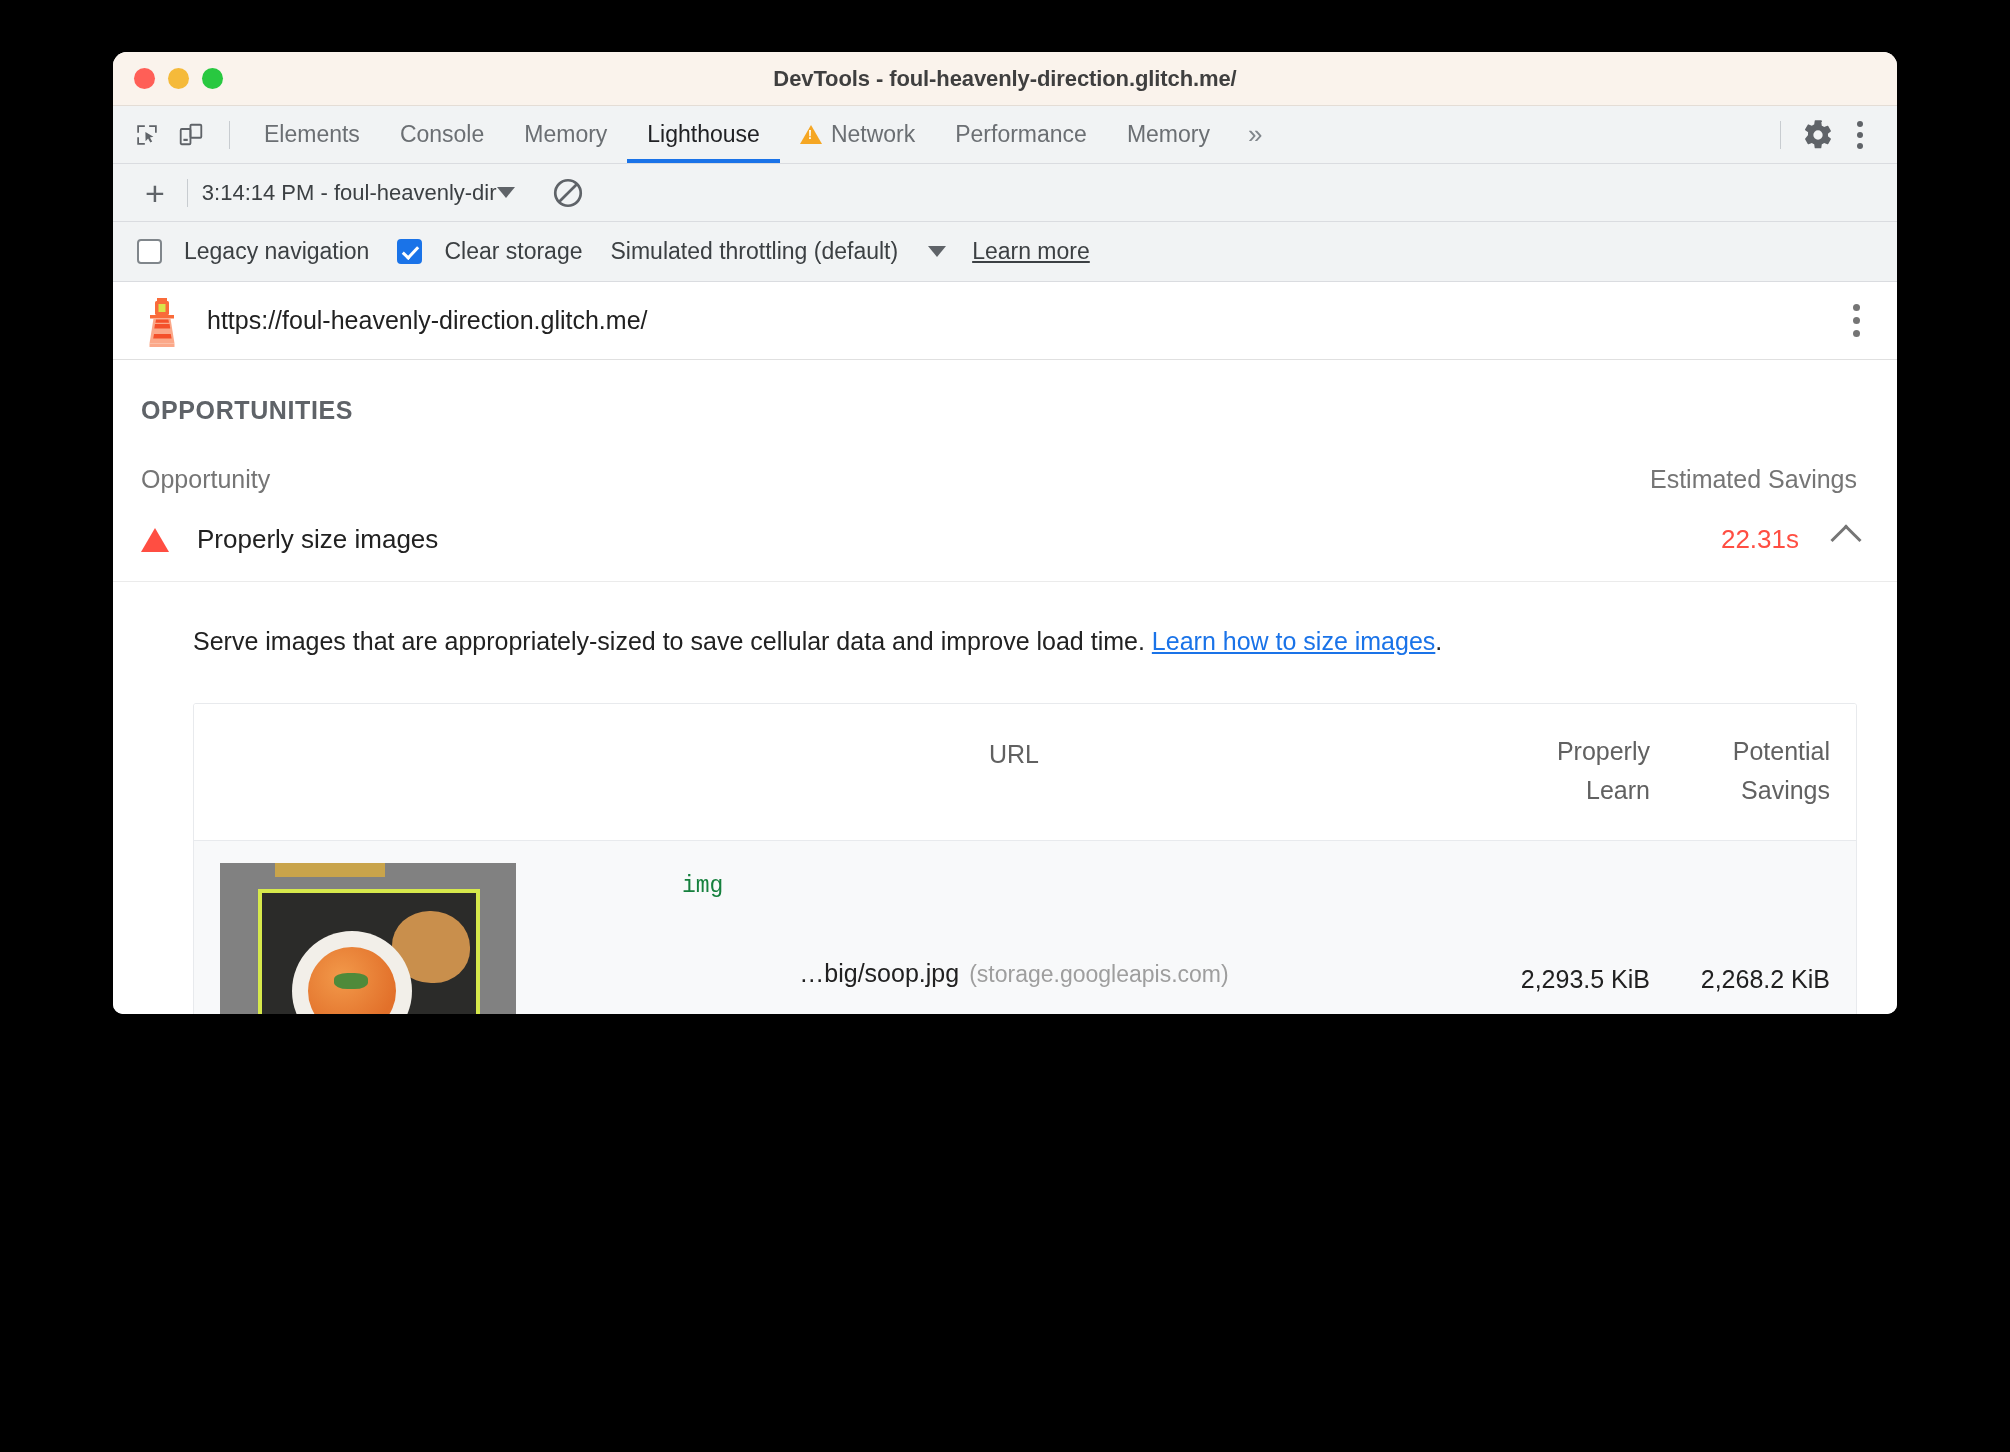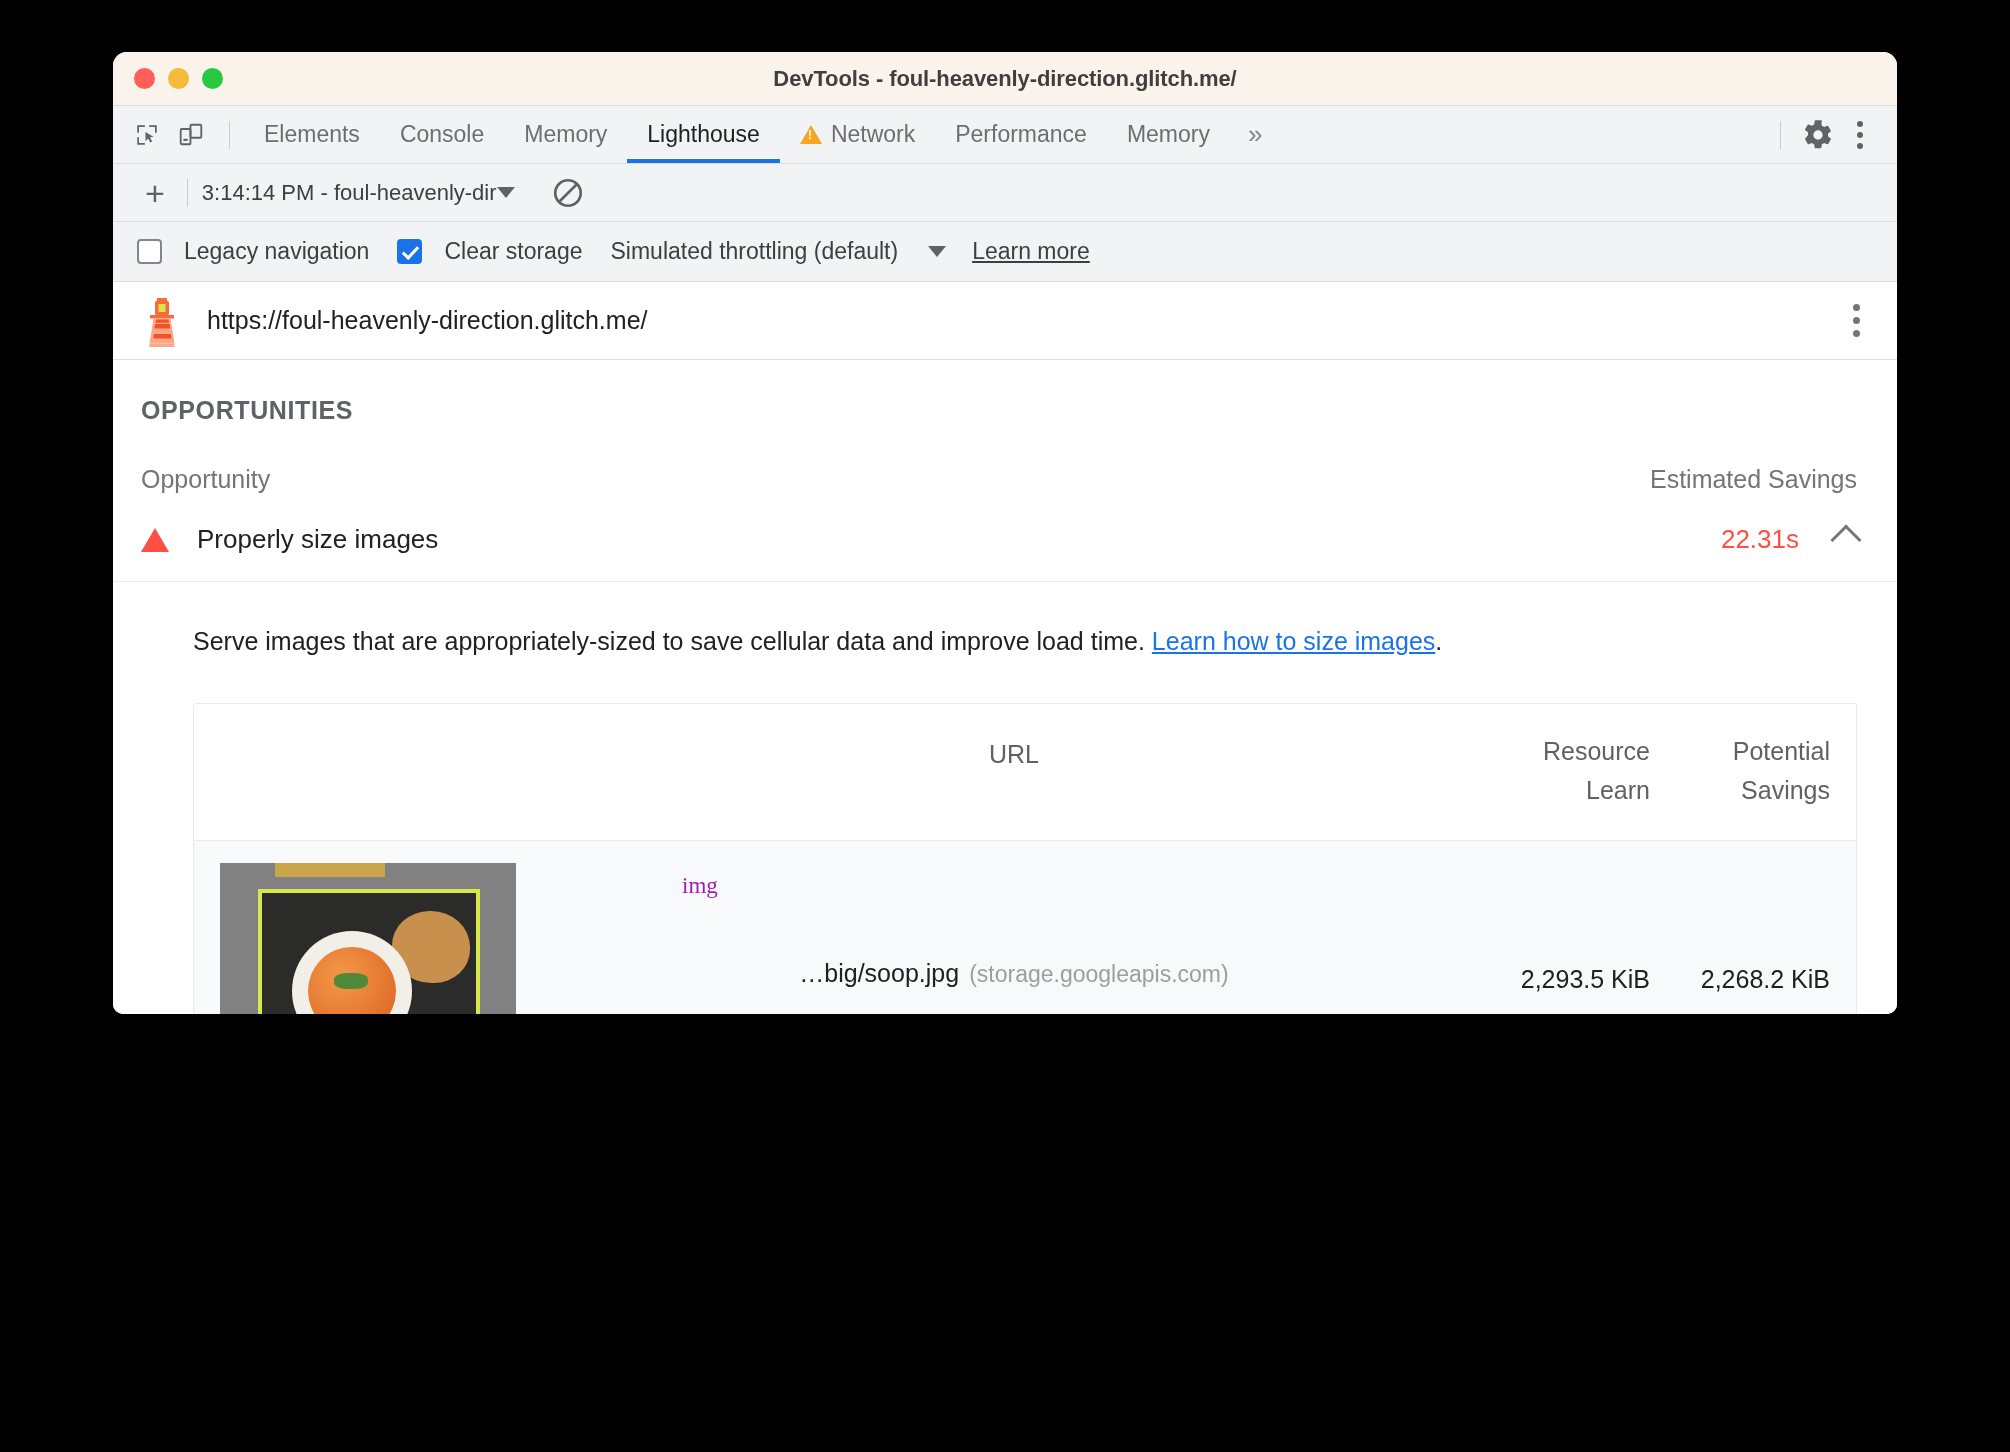--- a/index.html
+++ b/index.html
@@ -295,22 +295,22 @@
     border-radius: 48% 50% 46% 50%;
     background: #c98f4c;
   }
   .url-cell {
     flex: 1 1 auto;
     padding-top: 6px;
     position: relative;
     min-height: 200px;
   }
   .tag-img {
-    font-family: Liberation Serif, serif;
-    font-size: 23px; color: #a21caf;
+    font-family: Liberation Mono, monospace;
+    font-size: 23px; color: #15803d;
     position: absolute; left: 132px; top: 10px;
   }
   .url-line {
     position: absolute; left: 0; right: 0; top: 96px;
     text-align: center;
     white-space: nowrap;
   }
   .url-main { font-size: 25px; color: #212121; }
   .url-host { font-size: 23px; color: #9e9e9e; margin-left: 10px; }
   .num-cell {
@@ -468,21 +468,21 @@
       <div class="opp-desc">
         <span>Serve images that are appropriately-sized to save cellular data and improve load time.</span>
         <a>Learn how to size images</a><span>.</span>
       </div>
 
       <div class="detail-table">
         <div class="dt-head">
           <div class="dt-c-thumb"></div>
           <div class="dt-c-url">URL</div>
           <div class="dt-c-num">
-            <div>Resource</div>
+            <div>Properly</div>
             <div>Learn</div>
           </div>
           <div class="dt-c-num pot">
             <div>Potential</div>
             <div>Savings</div>
           </div>
         </div>
 
         <div class="dt-row">
           <div class="thumb-cell">

